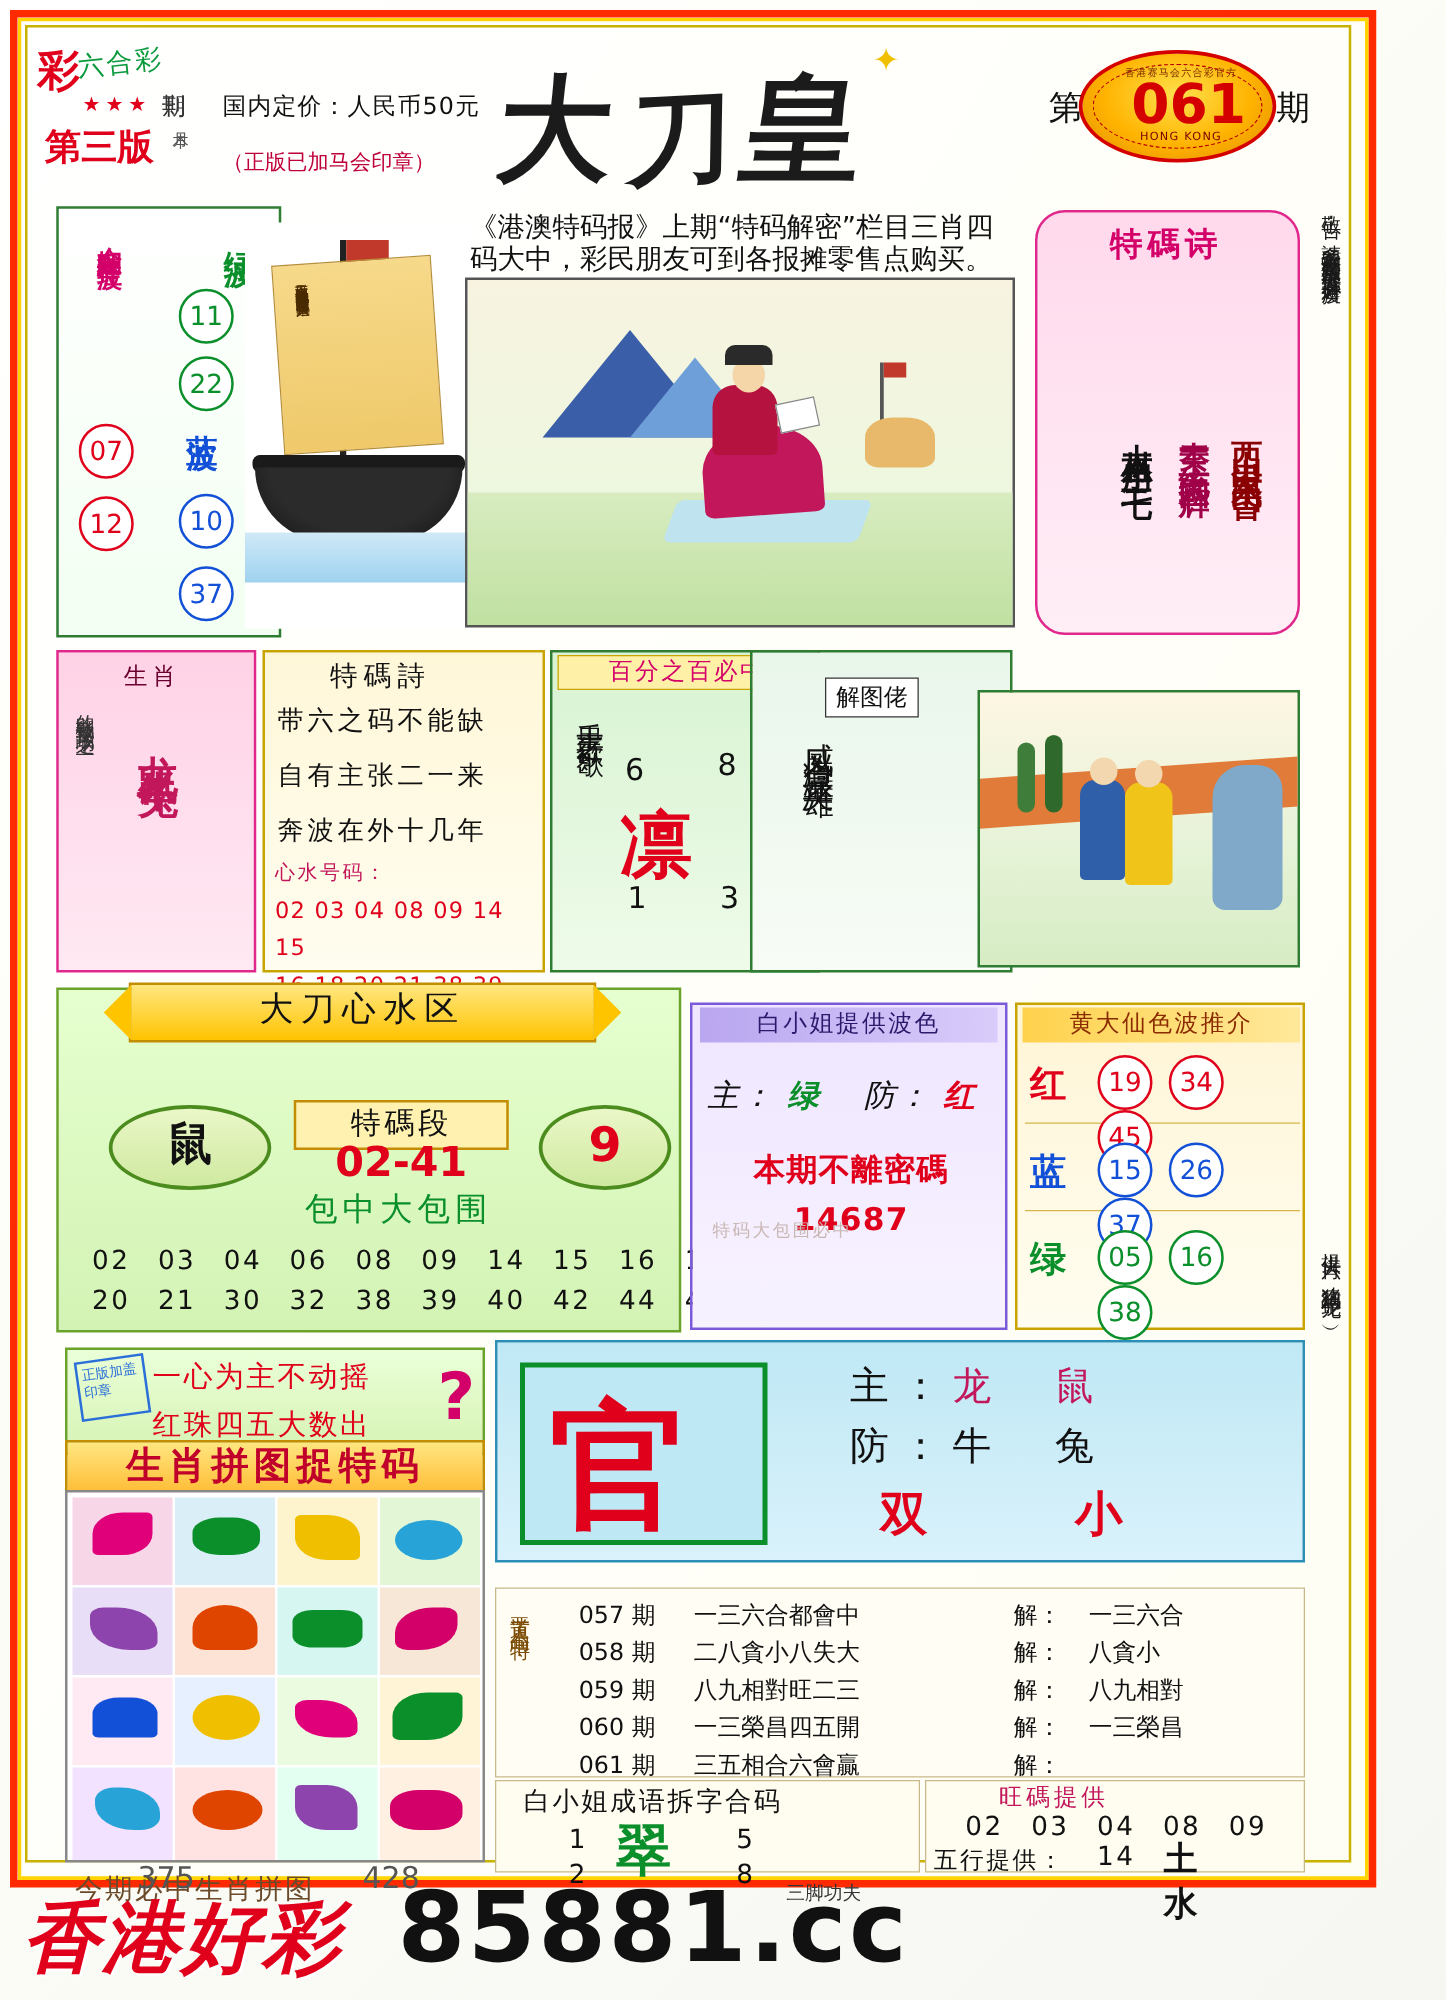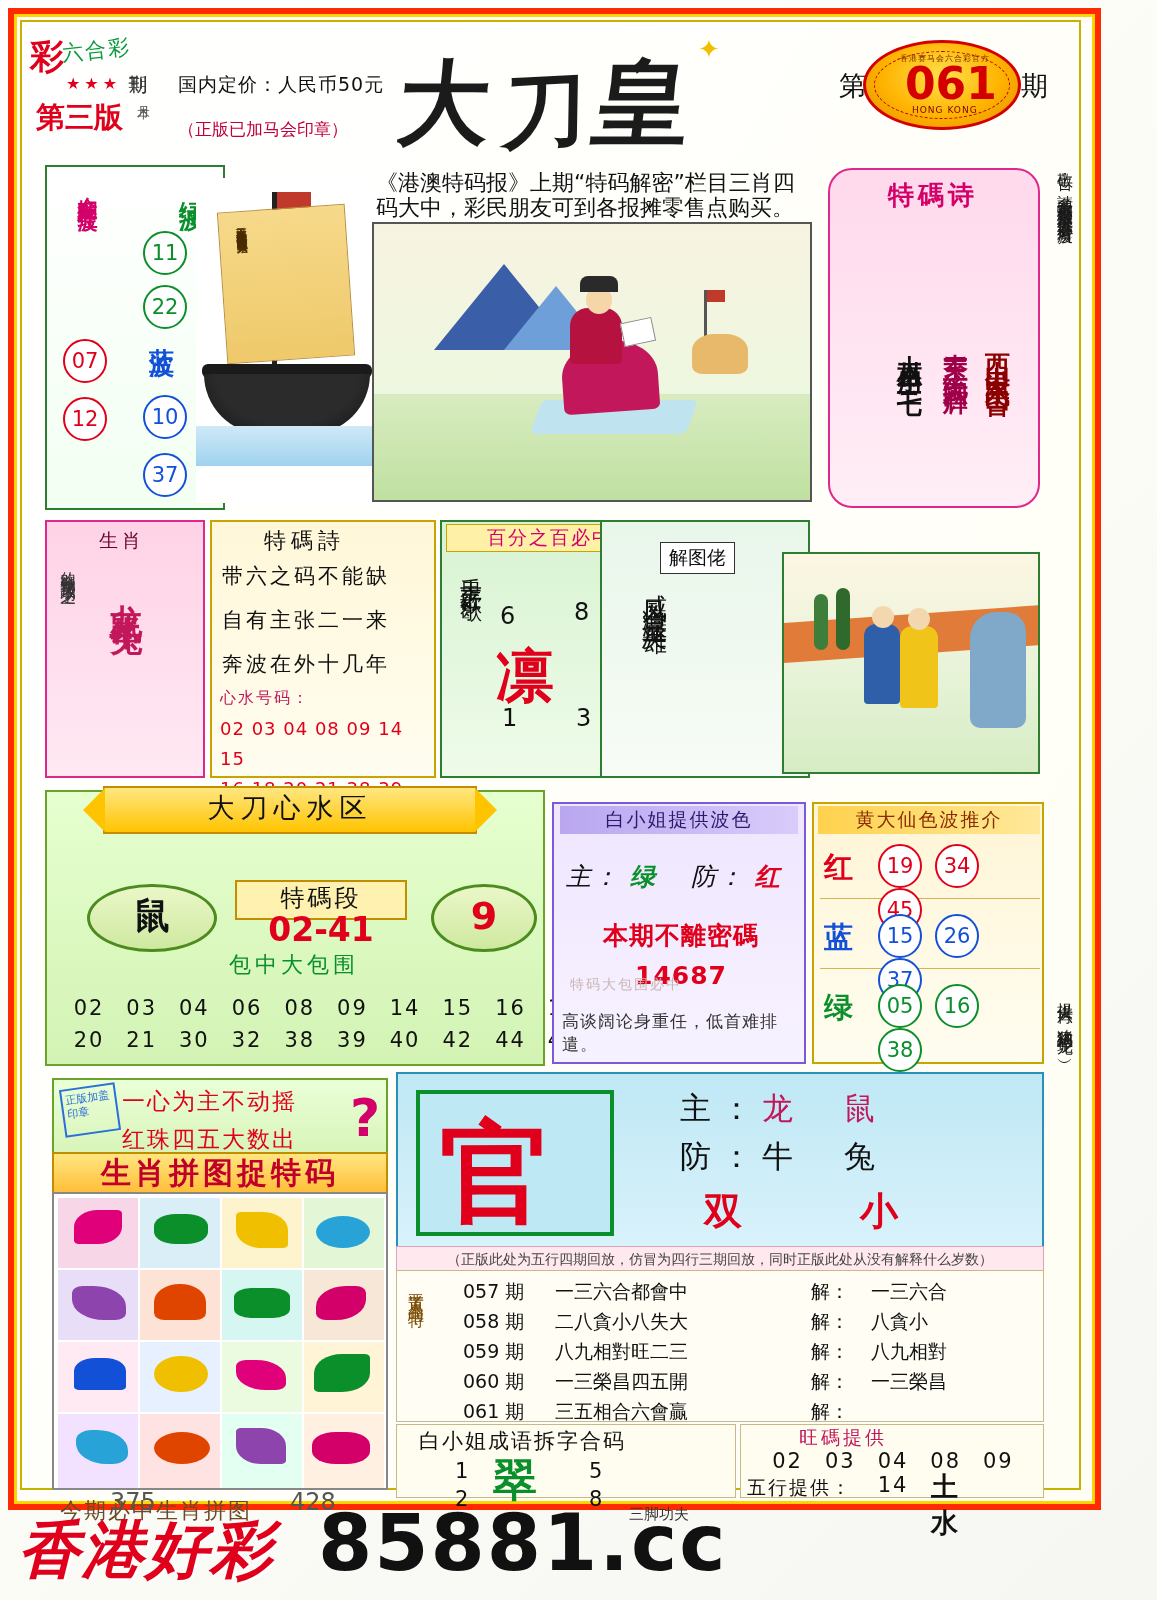--- a/index.html
+++ b/index.html
@@ -254,22 +254,22 @@
   .mid-tag{
     position:absolute;left:188px;top:88px;width:168px;height:36px;
     background:#fff2b0;border:2px solid #c28d00;text-align:center;font-size:24px;
     color:#111;line-height:32px;letter-spacing:3px;
   }
   .mid-code{
     position:absolute;left:196px;top:118px;width:156px;height:40px;text-align:center;
     font-size:33px;color:#e0001b;font-weight:bold;font-family:"DejaVu Sans",sans-serif;
   }
   .mid-sub{
-    position:absolute;left:182px;top:158px;width:180px;height:30px;
-    font-size:22px;color:#0a8f2b;letter-spacing:4px;
+    position:absolute;left:182px;top:158px;width:180px;height:30px;text-align:center;
+    font-size:26px;color:#0a8f2b;letter-spacing:4px;
   }
   .oval-tag2{
     position:absolute;left:384px;top:92px;width:100px;height:62px;border-radius:50%;
     background:linear-gradient(180deg,#eaf7c8,#cfe9a0);border:3px solid #4c8b1d;
     text-align:center;font-size:38px;line-height:58px;color:#e0001b;font-weight:bold;
   }
   .num-grid{
     position:absolute;left:20px;top:200px;width:468px;font-size:21px;color:#111;
     line-height:32px;letter-spacing:2px;
   }
@@ -555,21 +555,20 @@
   <div class="box bxj">
     <div class="bxj-title">白小姐提供波色</div>
     <div class="bxj-row">
       <span>主：</span>
       <span class="g">绿</span>
       <span style="margin-left:24px">防：</span>
       <span class="r">红</span>
     </div>
     <div class="bxj-code">本期不離密碼14687</div>
     <div class="bxj-faint">特码大包围必中</div>
-    <div class="bxj-bottom">高谈阔论身重任，低首难排遣。</div>
   </div>
 
   <div class="box hdx">
     <div class="hdx-title">黄大仙色波推介</div>
     <div class="hdx-row hdx-r1">
       <div class="hdx-lbl red">红</div>
       <div class="hdx-balls">
         <span class="ball r">19</span>
         <span class="ball r">34</span>
         <span class="ball r">45</span>
@@ -645,21 +644,20 @@
     </div>
     <div class="guan-r1">
       <span>主：</span><span class="v">龙　鼠</span>
     </div>
     <div class="guan-r2">
       <span>防：</span><span class="v">牛　兔</span>
     </div>
     <div class="guan-r3">双　小</div>
   </div>
 
-  <div class="box note-line">（正版此处为五行四期回放，仿冒为四行三期回放，同时正版此处从没有解释什么岁数）</div>
 
   <div class="box hist">
     <div class="vtext">晋道人一句中特</div>
     <div class="row" style="top:8px">
       <span class="qi">057 期</span>
       <span class="txt">一三六合都會中</span>
       <span class="jie">解：</span>
       <span class="ans">一三六合</span>
     </div>
     <div class="row" style="top:38px">

